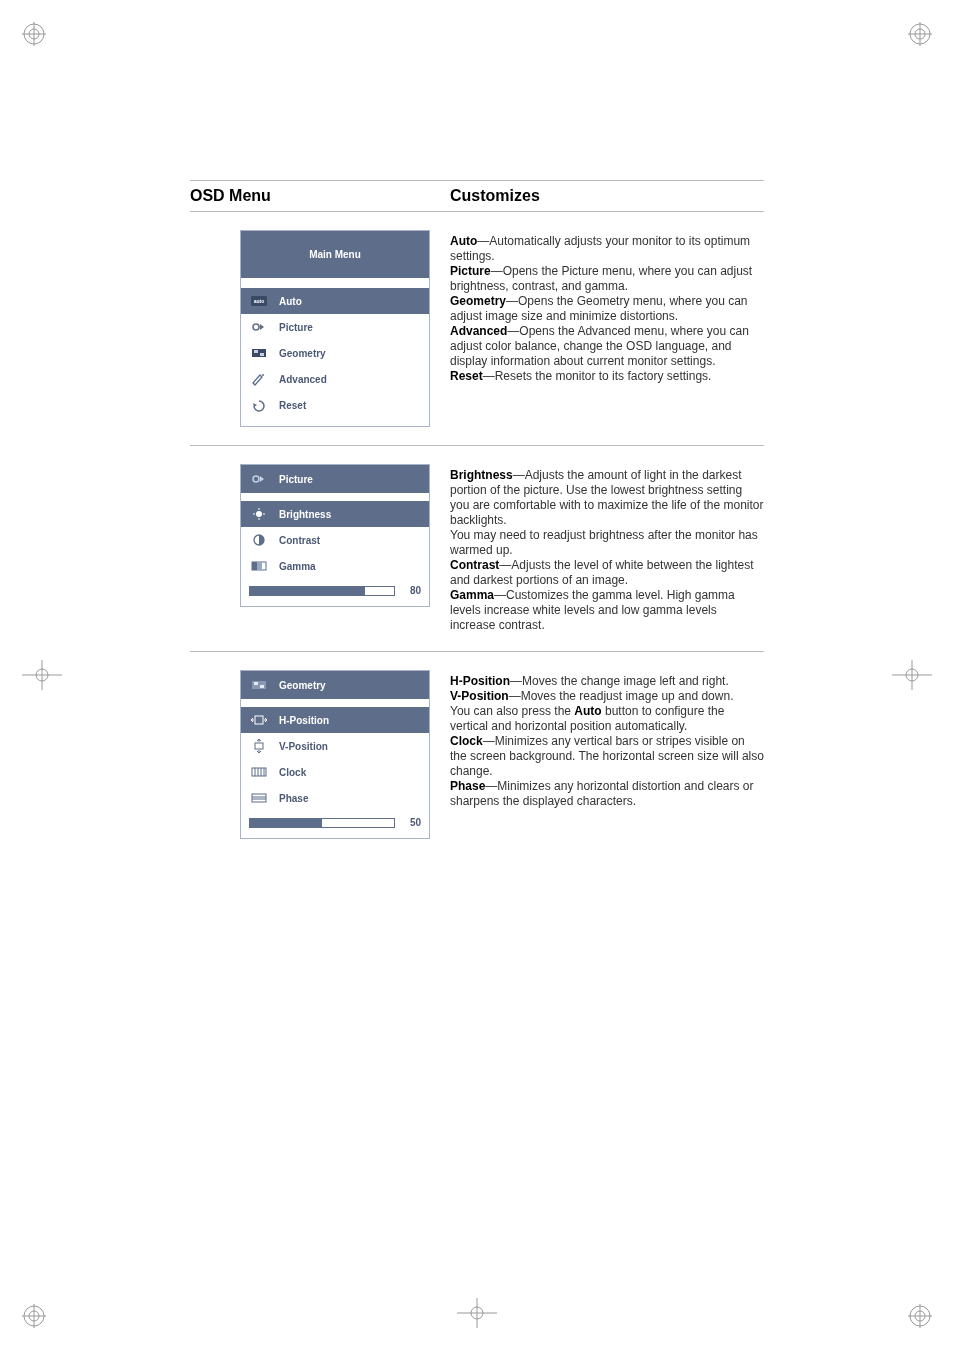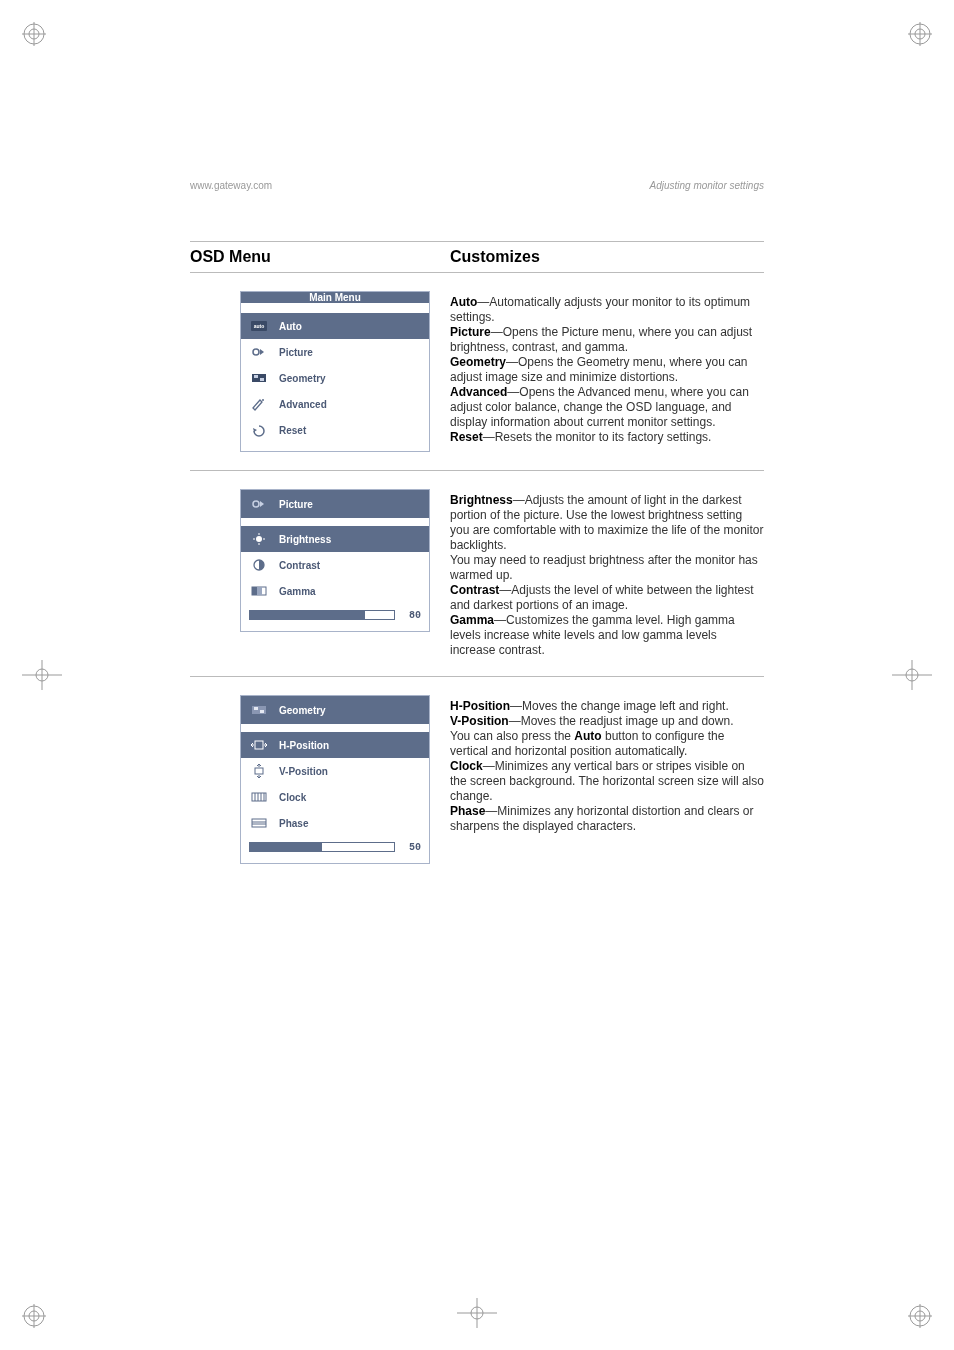--- a/index.html
+++ b/index.html
@@ -52,21 +52,21 @@
   background: #fff;
   font-size: 10px;
   color: #fff;
   margin-left: 50px;
   margin-top: 4px;
 }
 .osd-title {
   background: #5d6d8a;
   color: #fff;
   font-weight: bold;
-  padding: 0 10px;
+  padding: 18px 10px;
   text-align: center;
   font-size: 10px;
   margin-bottom:10px;
 }
 .osd-title-with-icon {
   background: #5d6d8a;
   color: #fff;
   font-weight: bold;
   padding: 6px 8px;
   display: flex;
@@ -88,24 +88,23 @@
   display: inline-flex;
   align-items: center;
   justify-content: center;
   font-size: 12px;
   color: #4b5975;
 }
 .osd-item.sel .osd-icon { color: #fff; }
 .osd-title-with-icon .osd-icon { color: #c7d0e3; margin-right: 10px; }
 .slider-row {
   display: flex;
-  align-items: flex-start;
+  align-items: center;
   padding: 6px 8px 10px 8px;
   gap: 6px;
-  font-family: Liberation Mono, monospace;
 }
 .slider-track {
   flex: 1;
   height: 10px;
   border: 1px solid #5d6d8a;
   background:#fff;
 }
 .slider-fill { height: 100%; background: #5d6d8a; }
 .slider-val { font-size: 10px; color: #4b5975; font-weight: bold; width: 20px; text-align: right; }
 .desc {
@@ -154,24 +153,20 @@
     <line x1="0" y1="15" x2="40" y2="15" stroke="#999"></line>
     <circle cx="20" cy="15" r="6" fill="none" stroke="#999"></circle>
   </svg>
 <svg class="crop-mark crop-mb" width="40" height="30">
     <line x1="20" y1="0" x2="20" y2="30" stroke="#999"></line>
     <line x1="0" y1="15" x2="40" y2="15" stroke="#999"></line>
     <circle cx="20" cy="15" r="6" fill="none" stroke="#999"></circle>
   </svg>
 
 <div class="page">
-  <div class="header">
-    <span>www.gateway.com</span>
-    <span class="right">Adjusting monitor settings</span>
-  </div>
 
   <hr class="rule">
   <div class="table-head">
     <div class="col-osd">OSD Menu</div>
     <div class="col-desc">Customizes</div>
   </div>
   <hr class="rule">
 
   <div class="row">
     <div class="col-osd">

